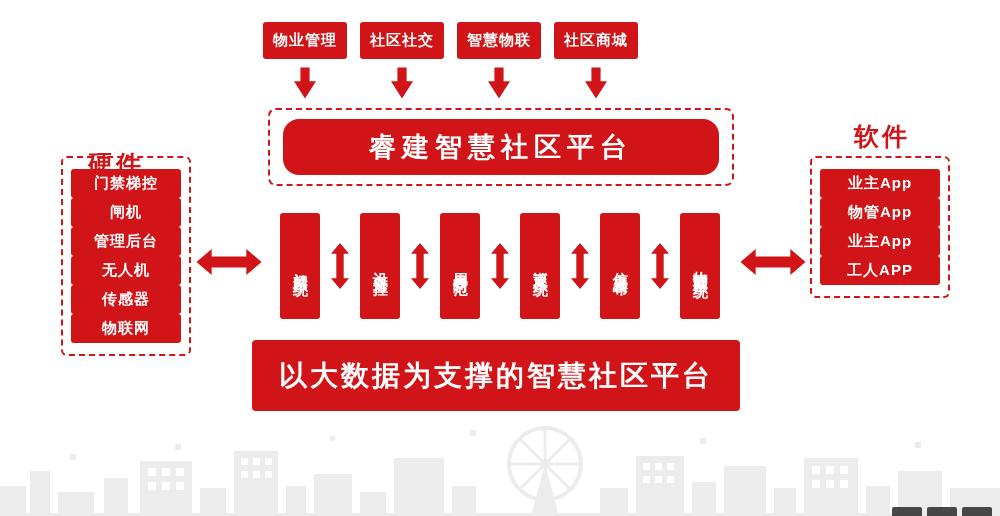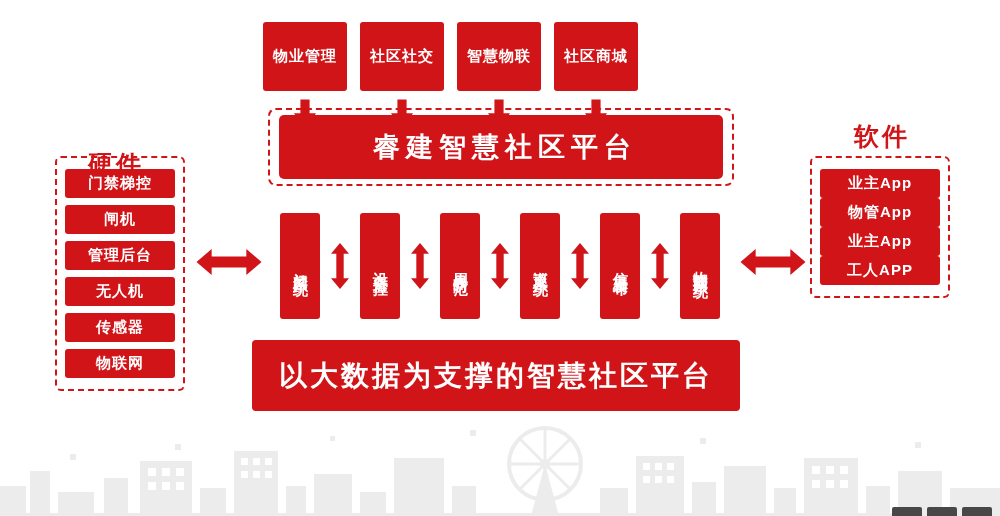--- a/index.html
+++ b/index.html
@@ -10,41 +10,41 @@
   }
   svg{display:block;}
   .arrow{color:var(--red);}
   .rbox{
     background:var(--red);color:#fff;font-weight:bold;text-align:center;
     border-radius:3px;box-sizing:border-box;
   }
   
   .top-row{position:absolute;left:263px;top:22px;display:flex;gap:13px;}
   .tmod{display:flex;flex-direction:column;align-items:center;gap:8px;}
-  .tbox{font-size:15px;padding:25px 10px;white-space:nowrap;letter-spacing:1px;}
+  .tbox{font-size:15px;padding:9px 10px;white-space:nowrap;letter-spacing:1px;}
   
   .platform-outer{
     position:absolute;left:268px;top:108px;width:466px;height:78px;
     border:2px dashed var(--red);border-radius:8px;box-sizing:border-box;
     display:flex;align-items:center;justify-content:center;
   }
   .platform-inner{
-    width:436px;height:64px;background:var(--red);border-radius:5px;
+    width:436px;height:56px;background:var(--red);border-radius:16px;
     color:#fff;font-size:27px;font-weight:bold;letter-spacing:6px;
-    display:flex;align-items:center;justify-content:center;padding-left:8px;
+    display:flex;align-items:center;justify-content:center;
   }
   
   .side-title{position:absolute;color:var(--red);font-size:25px;font-weight:bold;letter-spacing:3px;}
   .t-hw{left:88px;top:120px;margin-top:28px;}
   .t-sw{left:854px;top:120px;}
   .side-box{
     position:absolute;border:2px dashed var(--red);border-radius:6px;box-sizing:border-box;
     display:flex;flex-direction:column;align-items:stretch;padding:11px 8px;
   }
-  .hw-box{left:55px;top:156px;width:130px;gap:7px;}
+  .hw-box{left:61px;top:156px;width:130px;}
   .sw-box{left:810px;top:156px;width:140px;}
   .side-item{font-size:15px;padding:5px 2px;letter-spacing:1px;white-space:nowrap;overflow:hidden;}
   
   .sys-row{position:absolute;left:280px;top:212px;height:108px;display:flex;align-items:center;gap:11px;}
   .sysbox{
     width:40px;height:106px;background:var(--red);border-radius:3px;
     color:#fff;font-weight:bold;font-size:15px;letter-spacing:3px;
     writing-mode:vertical-rl;text-orientation:upright;
     display:flex;align-items:center;justify-content:center;
   }

